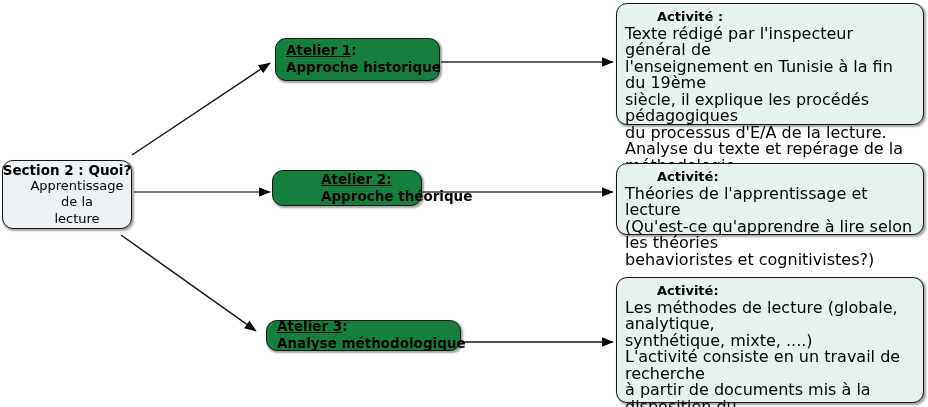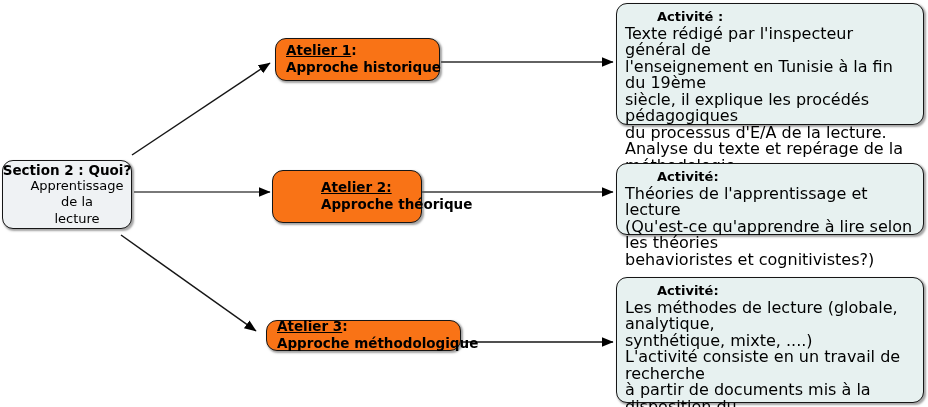--- a/index.html
+++ b/index.html
@@ -51,21 +51,21 @@
     line-height: 16px;
     white-space: nowrap;
   }
   .node-section .sec-line {
     font-size: 13px;
     color: #000;
     line-height: 16.5px;
     margin-left: 20px;
   }
   .node-atelier {
-    background: #f97316;
+    background: #15803d;
     display: flex;
     flex-direction: column;
     justify-content: center;
     padding: 3px 10px 4px 10px;
   }
   .node-atelier .at-title {
     font-weight: bold;
     font-size: 13.5px;
     color: #000;
     line-height: 17px;
@@ -129,28 +129,28 @@
     <div class="sec-line">Apprentissage</div>
     <div class="sec-line">de la</div>
     <div class="sec-line">lecture</div>
   </div>
 
   <div class="node node-atelier" style="left:275px; top:38px; width:165px; height:43px;">
     <div class="at-title"><span class="u">Atelier 1</span><span>:</span></div>
     <div class="at-sub">Approche historique</div>
   </div>
 
-  <div class="node node-atelier" style="left:272px; top:170px; width:150px; height:53px;padding-left:48px;">
+  <div class="node node-atelier" style="left:272px; top:170px; width:150px; height:36px;padding-left:48px;">
     <div class="at-title"><span class="u">Atelier 2:</span><span></span></div>
     <div class="at-sub">Approche théorique</div>
   </div>
 
   <div class="node node-atelier" style="left:266px; top:320px; width:195px; height:31px;">
     <div class="at-title"><span class="u">Atelier 3</span><span>:</span></div>
-    <div class="at-sub">Approche méthodologique</div>
+    <div class="at-sub">Analyse méthodologique</div>
   </div>
 
   <div class="node node-activity" style="left:616px; top:3px; width:308px; height:122px;">
     <div class="act-title">Activité :</div>
     <div class="act-body">Texte rédigé par l'inspecteur général de
 l'enseignement en Tunisie à la fin du 19ème
 siècle, il explique les procédés  pédagogiques
 du processus d'E/A de la lecture.
 Analyse du texte et repérage de la méthodologie
 en usage à l'époque citée.</div>

